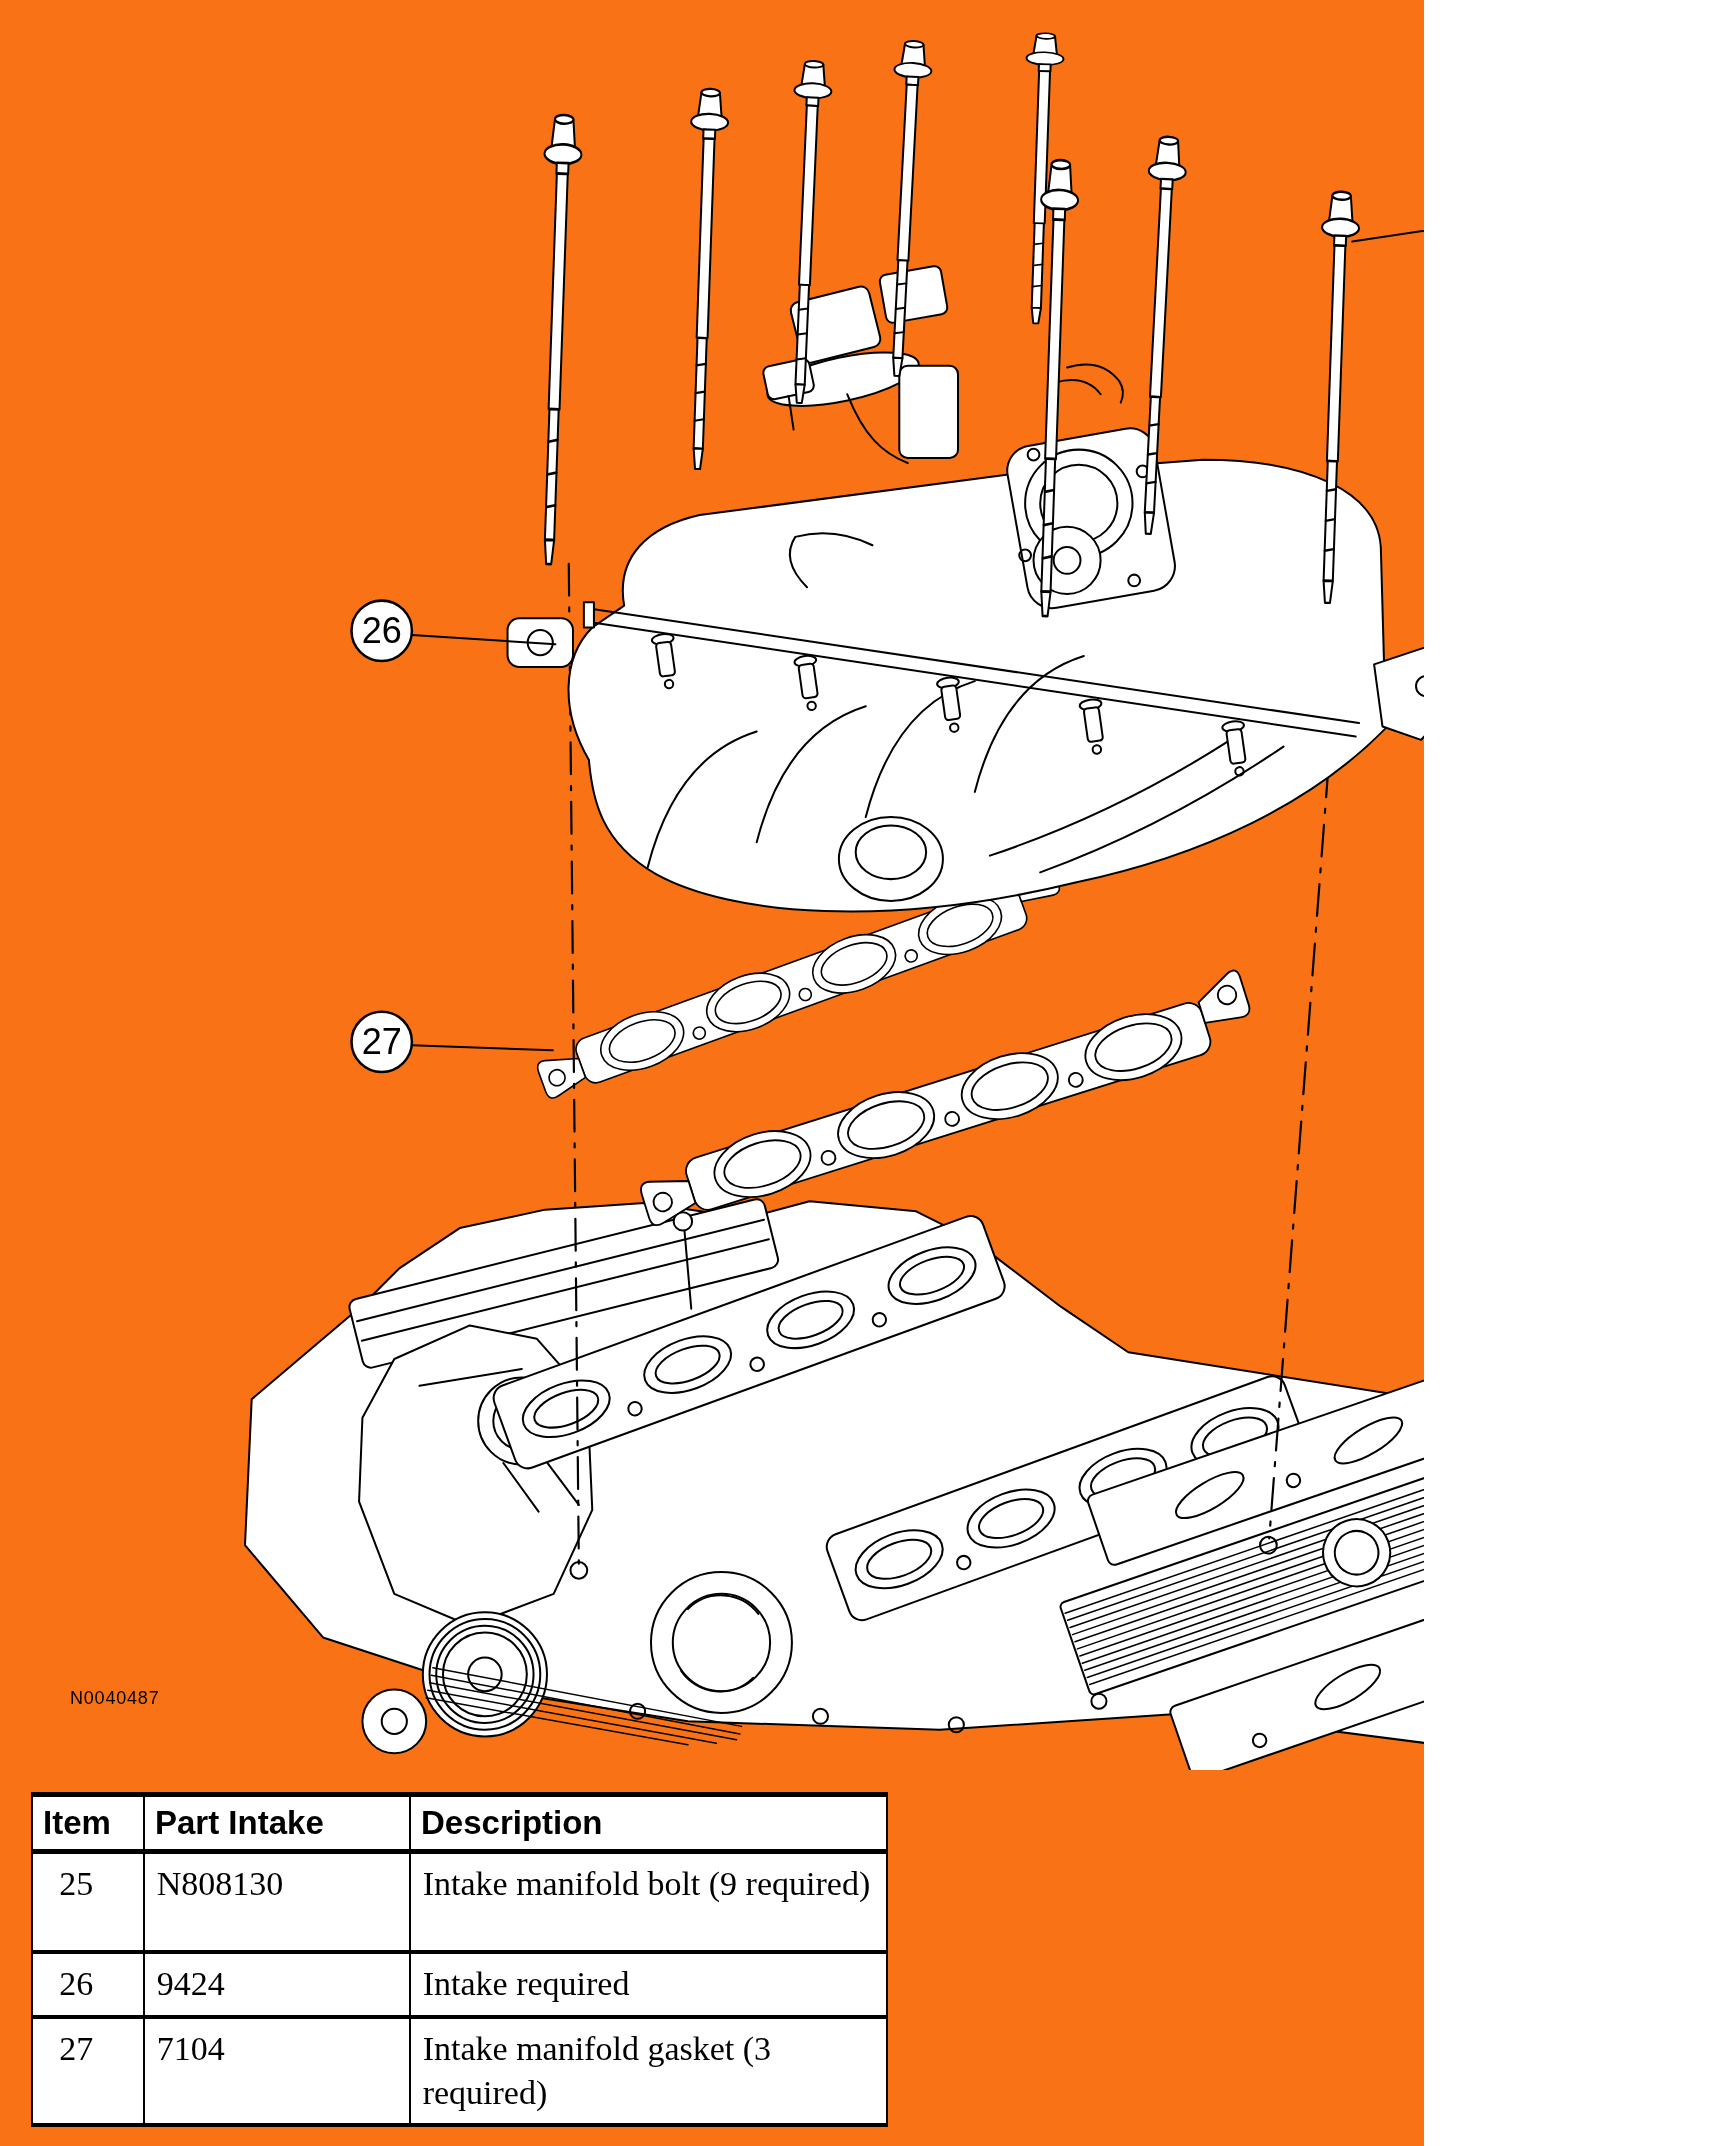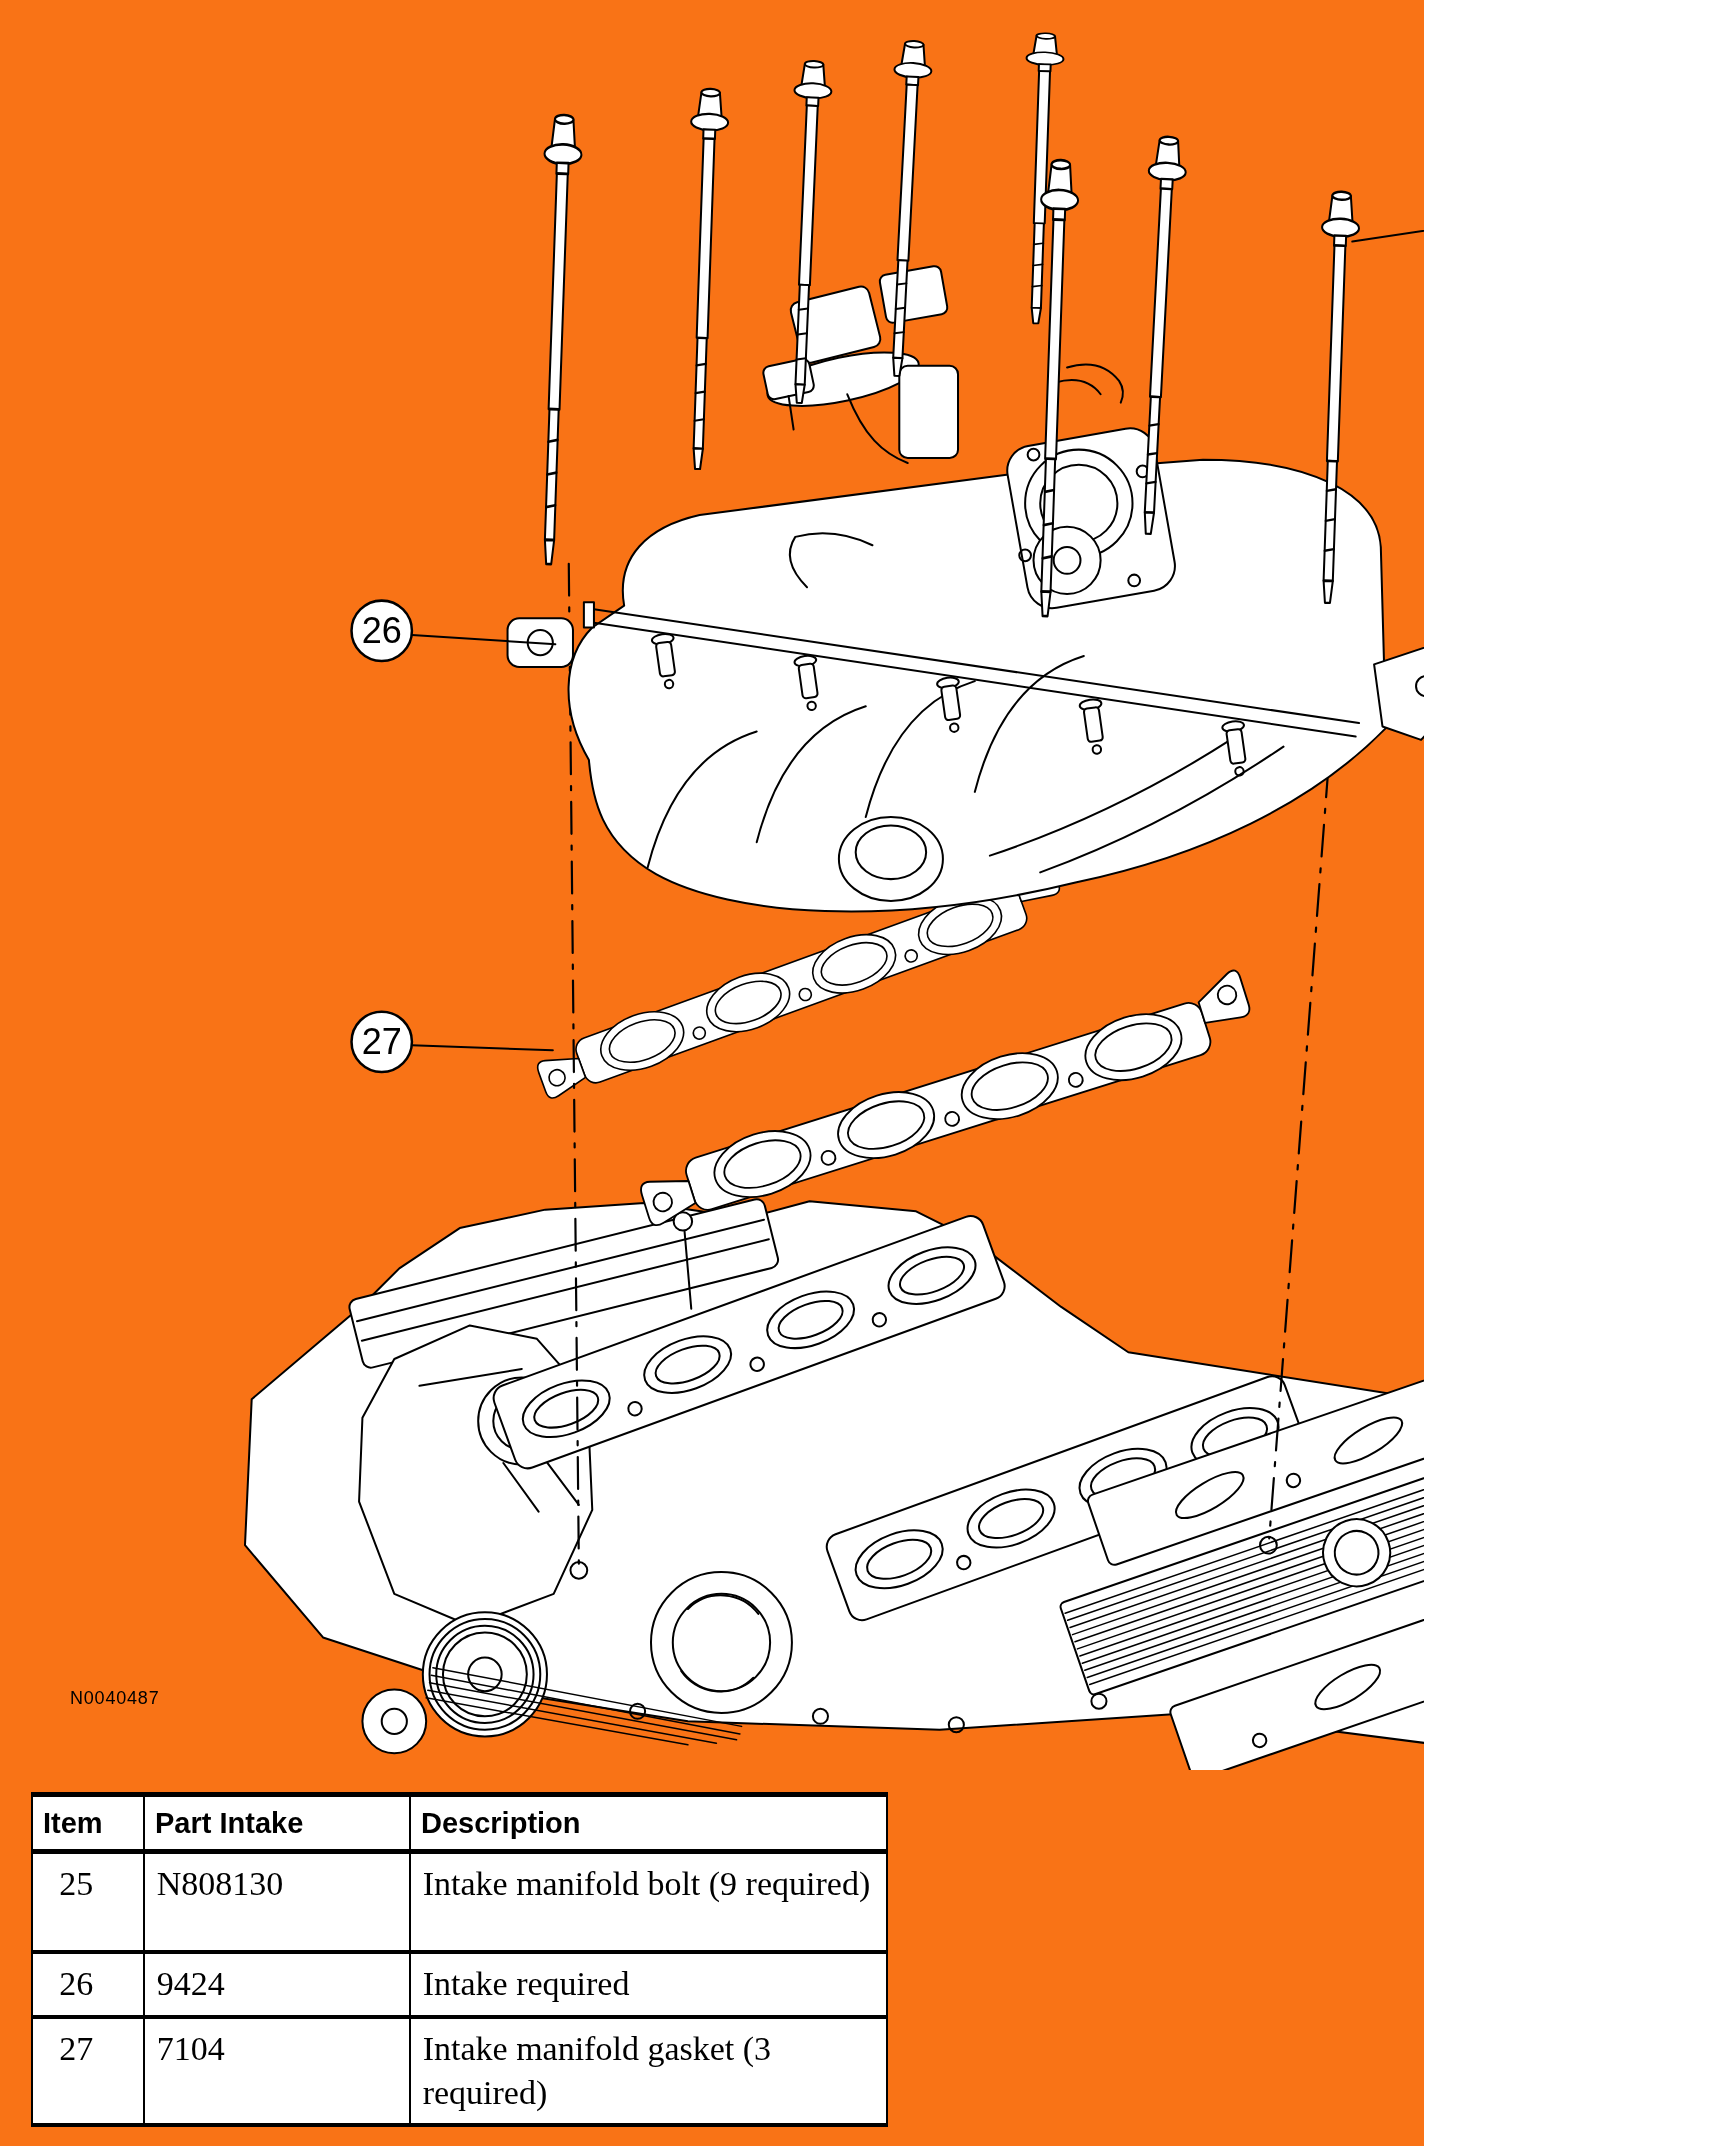--- a/index.html
+++ b/index.html
@@ -8,21 +8,21 @@
   .diagram-svg{position:absolute;left:0;top:0;}
   .fig-id{position:absolute;left:70px;top:1688px;font-size:18px;letter-spacing:0.8px;
           font-family:"Liberation Sans",sans-serif;}
   
   .parts-table{position:absolute;left:31px;top:1792px;width:855px;border-collapse:collapse;
                table-layout:fixed;background:#fff;}
   .parts-table col.c-item{width:112px;}
   .parts-table col.c-part{width:266px;}
   .parts-table col.c-desc{width:477px;}
   .parts-table th{border:2.5px solid #000;border-top:5px solid #000;border-bottom:5px solid #000;
-      font-family:"Liberation Sans",sans-serif;font-weight:bold;font-size:29px;
+      font-family:"Liberation Sans",sans-serif;font-weight:bold;font-size:33px;
       text-align:left;padding:5px 6.7px 5px 10px;height:42px;vertical-align:middle;}
   .parts-table td{border:2.5px solid #000;border-top:4.2px solid #000;border-bottom:4.2px solid #000;
       font-family:"Liberation Serif",serif;font-size:34px;line-height:44px;
       vertical-align:top;padding:8.4px 8.4px 8.4px 11.7px;}
   .parts-table td.item{text-align:center;padding-left:0;padding-right:23.5px;}
   .parts-table tr.r1 td{height:79px;}
   .parts-table tr.r2 td{height:37px;}
   .parts-table tr.r3 td{height:73px;}
   .parts-table{border:2.5px solid #000;}
 </style>

